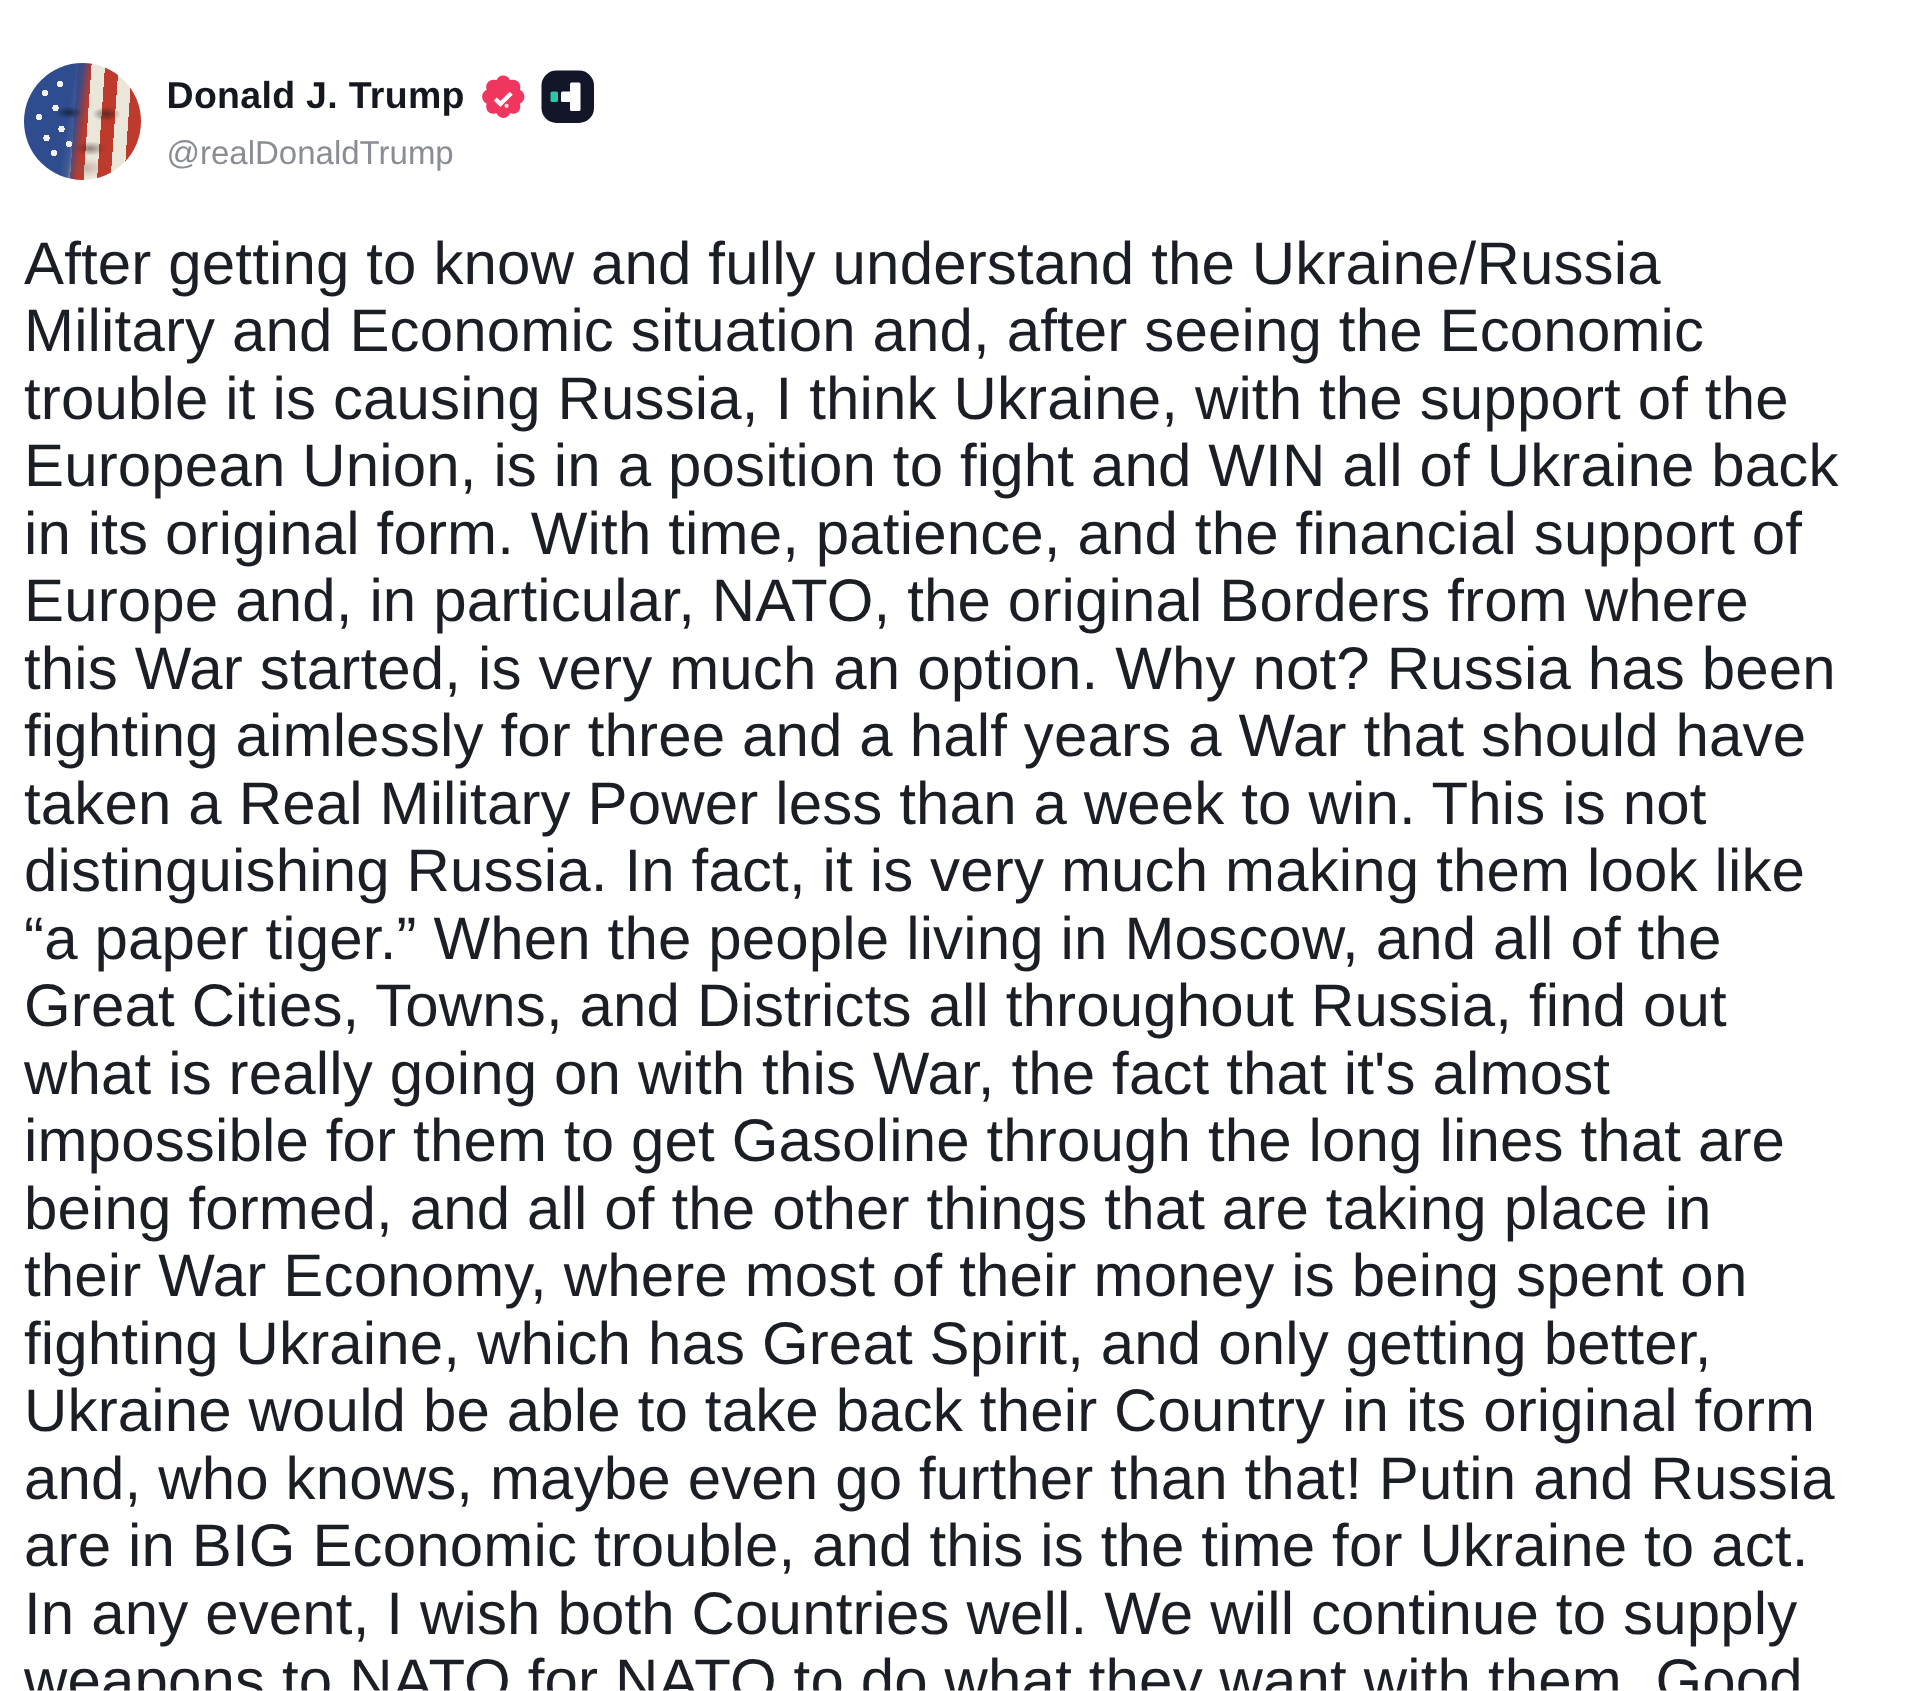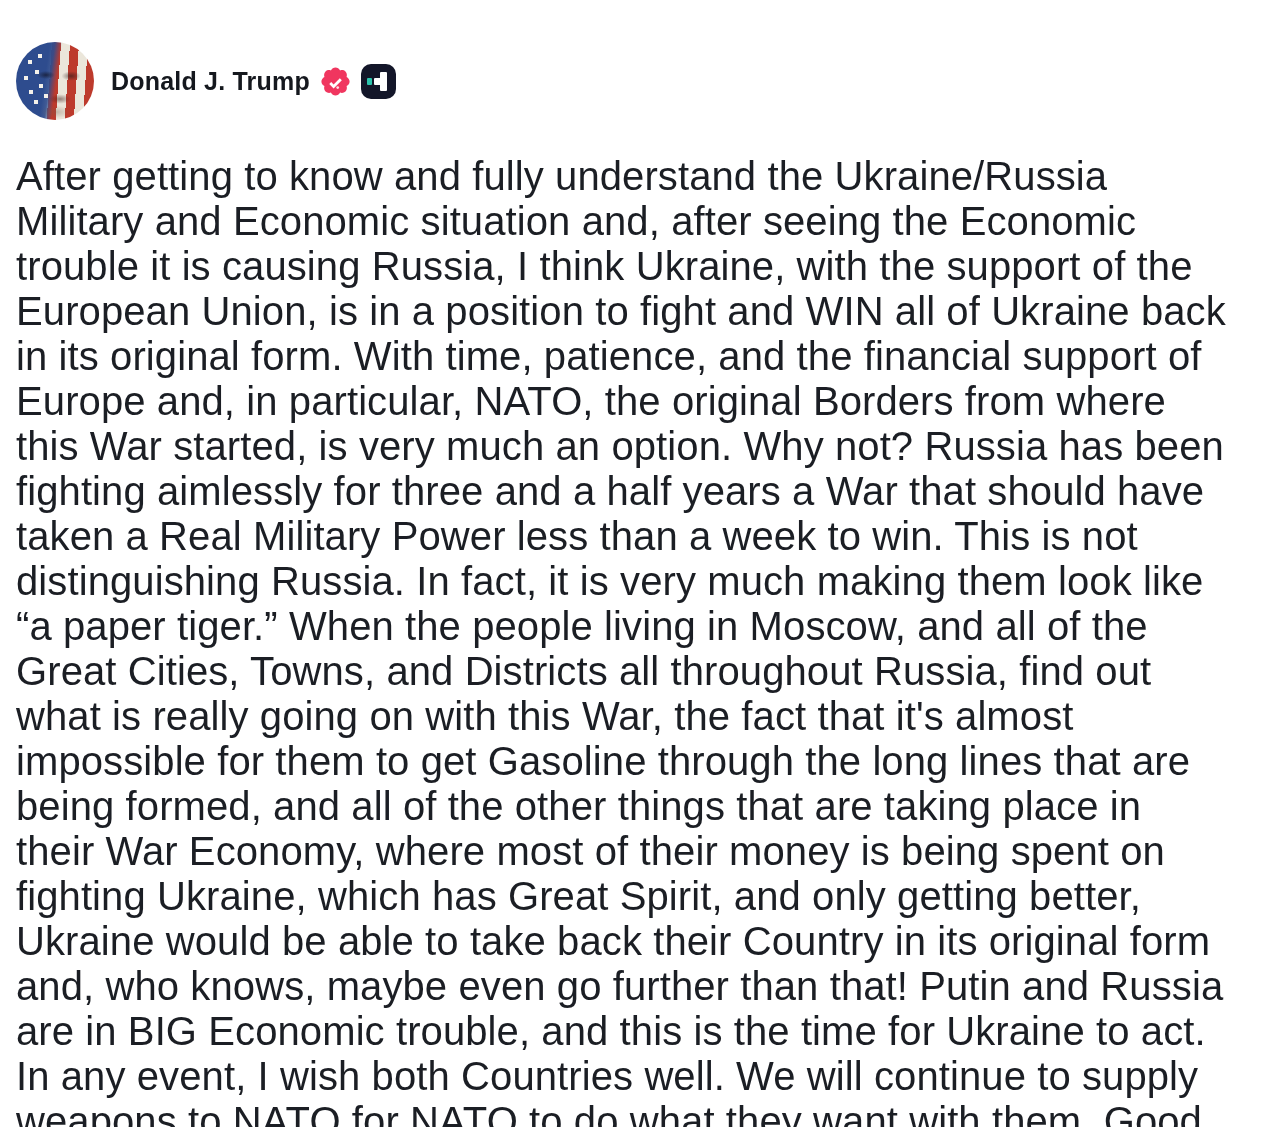--- a/index.html
+++ b/index.html
@@ -105,19 +105,20 @@
             <path fill="#ffffff" d="M10.6 14.1 8.9 12.4l-1.45 1.45 3.15 3.15 6.0-6.0-1.45-1.45z"></path>
             <circle cx="13.6" cy="16.4" r="1.0" fill="#ffffff" opacity="0.85"></circle>
           </svg>
         </span>
         <span class="platform-badge">
           <span class="pb-teal"></span>
           <span class="pb-horiz"></span>
           <span class="pb-vert"></span>
         </span>
       </div>
+      <div class="handle">@realDonaldTrump</div>
     </div>
   </div>
 
   <p class="body-text">After getting to know and fully understand the Ukraine/Russia Military and Economic situation and, after seeing the Economic trouble it is causing Russia, I think Ukraine, with the support of the European Union, is in a position to fight and WIN all of Ukraine back in its original form. With time, patience, and the financial support of Europe and, in particular, NATO, the original Borders from where this War started, is very much an option. Why not? Russia has been fighting aimlessly for three and a half years a War that should have taken a Real Military Power less than a week to win. This is not distinguishing Russia. In fact, it is very much making them look like “a paper tiger.” When the people living in Moscow, and all of the Great Cities, Towns, and Districts all throughout Russia, find out what is really going on with this War, the fact that it's almost impossible for them to get Gasoline through the long lines that are being formed, and all of the other things that are taking place in their War Economy, where most of their money is being spent on fighting Ukraine, which has Great Spirit, and only getting better, Ukraine would be able to take back their Country in its original form and, who knows, maybe even go further than that! Putin and Russia are in BIG Economic trouble, and this is the time for Ukraine to act. In any event, I wish both Countries well. We will continue to supply weapons to NATO for NATO to do what they want with them. Good luck to all!</p>
 
 
 </div>
 
 </body></html>

